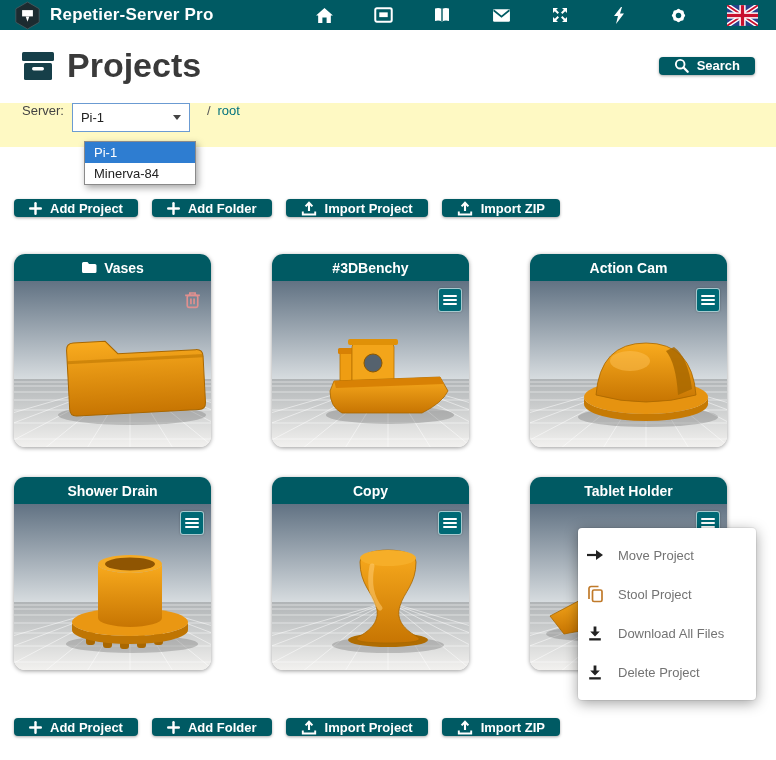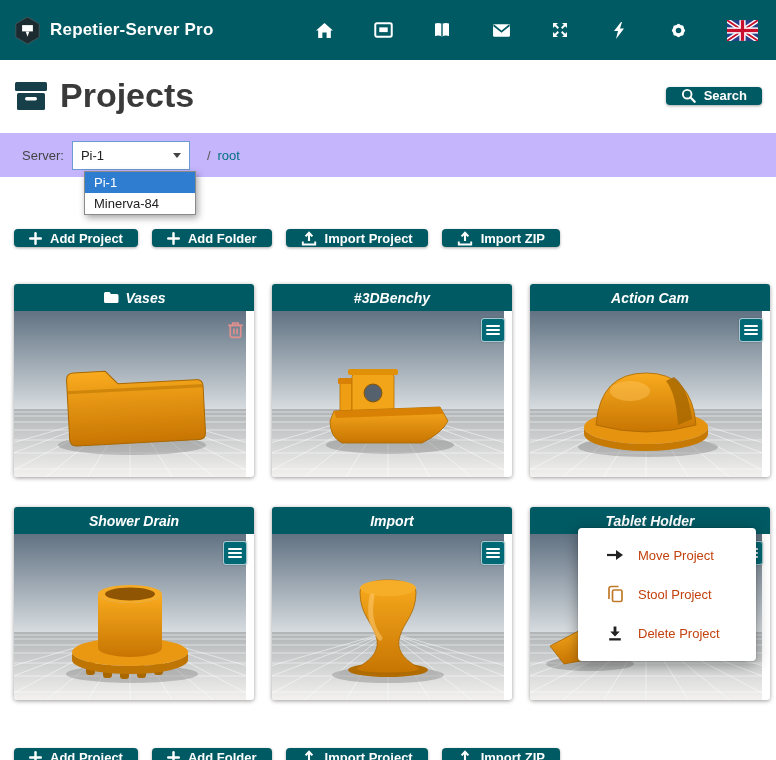--- a/index.html
+++ b/index.html
@@ -2,66 +2,66 @@
 <html><head>
 <meta charset="utf-8">
 <style>
   * { box-sizing: border-box; }
   html,body { margin:0; padding:0; }
   body {
     width:776px; height:760px; position:relative; overflow:hidden;
     background:#fff; font-family:"Liberation Sans", sans-serif; color:#333;
   }
   
-  .navbar { height:60px; background:#005a63; display:flex; align-items:center; padding:0 14px; }
+  .navbar { height:30px; background:#005a63; display:flex; align-items:center; padding:0 14px; }
   .brand { display:flex; align-items:center; gap:9px; cursor:pointer; }
   .brand-title { color:#fff; font-weight:bold; font-size:17px; letter-spacing:.2px; }
   .nav-icons { margin-left:auto; display:flex; align-items:center; gap:37px; padding-right:4px; }
   .nav-icons .nicon { display:flex; align-items:center; justify-content:center; width:22px; height:22px; cursor:pointer; }
   
-  .page-header { display:flex; align-items:center; padding:16px 14px 18px; }
+  .page-header { display:flex; align-items:center; padding:16px 21px 18px; }
   .page-title { font-size:34px; font-weight:bold; color:#3a3a3a; margin-left:12px; }
   .btn { background:#005a63; color:#fff; border:none; border-radius:4px; height:18px;
          padding:0 15px; font-size:13px; font-weight:bold; display:inline-flex; align-items:center;
          gap:8px; box-shadow:0 1px 3px rgba(0,0,0,.35); cursor:pointer; font-family:inherit; }
   .search-btn { margin-left:auto; }
   
-  .crumb-bar { background:#c4b5fd; height:44px; display:flex; align-items:center; padding:0 22px;
+  .crumb-bar { background:#fef9c3; height:44px; display:flex; align-items:flex-start; padding:0 22px;
                font-size:13px; color:#444; position:relative; }
   .select { width:118px; height:29px; background:#fff; border:1px solid #6b9bd2; margin:0 10px 0 8px;
             display:flex; align-items:center; padding:0 8px; font-size:13px; color:#222; cursor:pointer; }
   .caret { margin-left:auto; width:0; height:0; border-left:4px solid transparent;
            border-right:4px solid transparent; border-top:5px solid #444; }
   .options { position:absolute; top:38px; left:84px; width:112px; background:#fff; border:1px solid #8a8a8a;
              box-shadow:2px 3px 7px rgba(0,0,0,.35); z-index:100; font-size:13px; }
   .option { padding:3px 9px; color:#222; cursor:pointer; }
   .option.selected { background:#2e7dd1; color:#fff; }
   .crumb-sep { margin:0 7px; color:#555; }
   .crumb-link { color:#00717e; text-decoration:none; cursor:pointer; }
   
   .toolbar { display:flex; gap:14px; padding:16px 14px; }
   .toolbar-top { margin-top:36px; }
   .toolbar-bottom { margin-top:32px; }
   
   .grid { display:grid; grid-template-columns:repeat(3,232px); column-gap:26px; row-gap:30px;
           padding:21px 14px 0; }
-  .card { width:240px; border-radius:3px; overflow:hidden; box-shadow:0 1px 4px rgba(0,0,0,.4); background:#fff;font-style:italic; }
+  .card { width:197px; border-radius:11px; overflow:hidden; box-shadow:0 1px 4px rgba(0,0,0,.4); background:#fff; }
   .card-header { background:#005a63; color:#fff; font-weight:bold; font-size:14px; height:27px;
                  display:flex; align-items:center; justify-content:center; gap:7px; }
   .card-img { position:relative; height:166px; cursor:pointer; }
   .card-img svg.scene { display:block; }
   .icon-btn { position:absolute; top:7px; right:7px; width:24px; height:24px; background:#006975;
               border:1px solid rgba(255,255,255,.65); border-radius:3px; display:flex; align-items:center;
               justify-content:center; cursor:pointer; box-shadow:0 0 2px rgba(0,0,0,.3); }
   .trash-overlay { position:absolute; top:6px; right:8px; width:22px; height:24px; cursor:pointer;
                    display:flex; align-items:center; justify-content:center; }
   
   .context-menu { position:absolute; left:578px; top:528px; width:178px; background:#fff; border-radius:4px;
                   box-shadow:0 3px 14px rgba(0,0,0,.38), 0 0 0 1px rgba(0,0,0,.06); padding:8px 0; z-index:90; }
-  .menu-item { display:flex; align-items:center; gap:14px; padding:11px 28px; font-size:13px; color:#c2410c; cursor:pointer; }
+  .menu-item { display:flex; align-items:center; gap:14px; padding:11px 8px; font-size:13px; color:#737373; cursor:pointer; }
   .menu-item .mi-icon { width:18px; display:flex; justify-content:center; }
 </style>
 </head>
 <body>
 
 <svg width="0" height="0" style="position:absolute" aria-hidden="true">
   <defs>
     <linearGradient id="skyg" x1="0" y1="0" x2="0" y2="1">
       <stop offset="0" stop-color="#617283"></stop>
         <stop offset="1" stop-color="#d9dee1"></stop>
@@ -351,21 +351,21 @@
               <line x1="1" y1="6" x2="13" y2="6"></line>
               <line x1="1" y1="10" x2="13" y2="10"></line>
           </g>
         </svg>
       </span>
     </div>
   </div>
 
   <div class="card">
     <div class="card-header">
-      <span>Import</span>
+      <span>Copy</span>
     </div>
     <div class="card-img">
       <svg class="scene" width="232" height="166" viewBox="0 0 232 166">
         <use href="#backdrop"></use>
         <ellipse cx="116" cy="141" rx="56" ry="8" fill="#5c5c5c" opacity="0.3"></ellipse>
         <ellipse cx="116" cy="136" rx="40" ry="7" fill="#b06c00"></ellipse>
         <path d="M88 58 C88 42 144 42 144 58 C144 80 132 88 128 102 C124 114 130 124 144 132 C152 136 146 139 116 139 C86 139 80 136 88 132 C102 124 108 114 104 102 C100 88 88 80 88 58 Z" fill="url(#org)" stroke="#a86700" stroke-width="0.8"></path>
         <ellipse cx="116" cy="54" rx="28" ry="8" fill="#f6ae28"></ellipse>
         <path d="M100 62 q-5 26 8 42" stroke="#ffcf7a" stroke-width="5" fill="none" opacity="0.5" stroke-linecap="round"></path>
       </svg>
@@ -461,15 +461,24 @@
     </span>
     <span>Stool Project</span>
   </div>
   <div class="menu-item">
     <span class="mi-icon">
       <svg width="16" height="17" viewBox="0 0 16 17">
           <path d="M6.6 1.5 h2.8 v5 h3.4 L8 11.5 3.2 6.5 h3.4 Z" fill="#222"></path>
           <rect x="2.2" y="13.2" width="11.6" height="2.3" fill="#222"></rect>
         </svg>
     </span>
+    <span>Download All Files</span>
+  </div>
+  <div class="menu-item">
+    <span class="mi-icon">
+      <svg width="16" height="17" viewBox="0 0 16 17">
+          <path d="M6.6 1.5 h2.8 v5 h3.4 L8 11.5 3.2 6.5 h3.4 Z" fill="#222"></path>
+          <rect x="2.2" y="13.2" width="11.6" height="2.3" fill="#222"></rect>
+        </svg>
+    </span>
     <span>Delete Project</span>
   </div>
 </div>
 
 </body></html>

